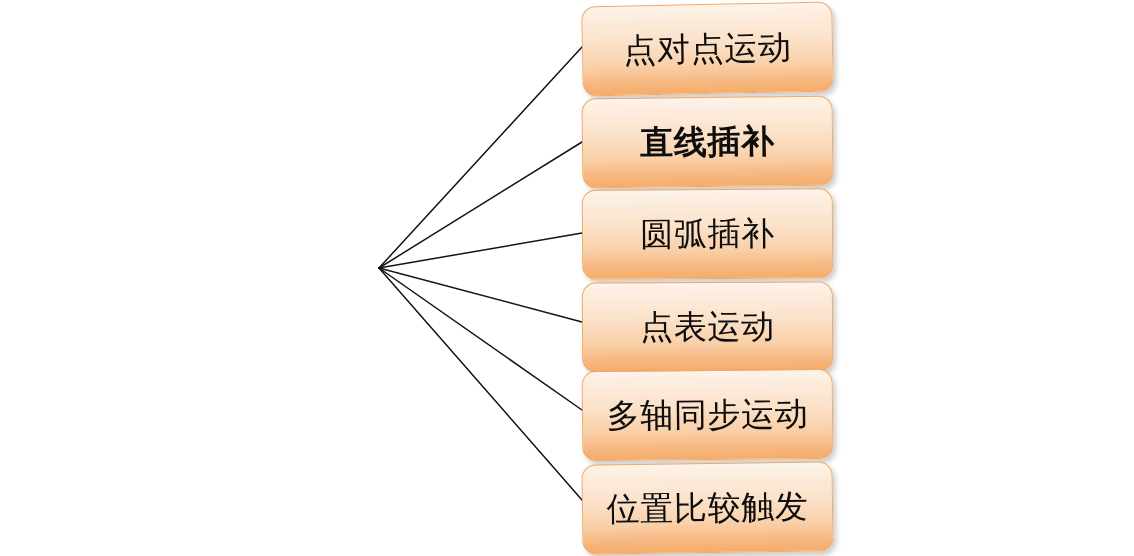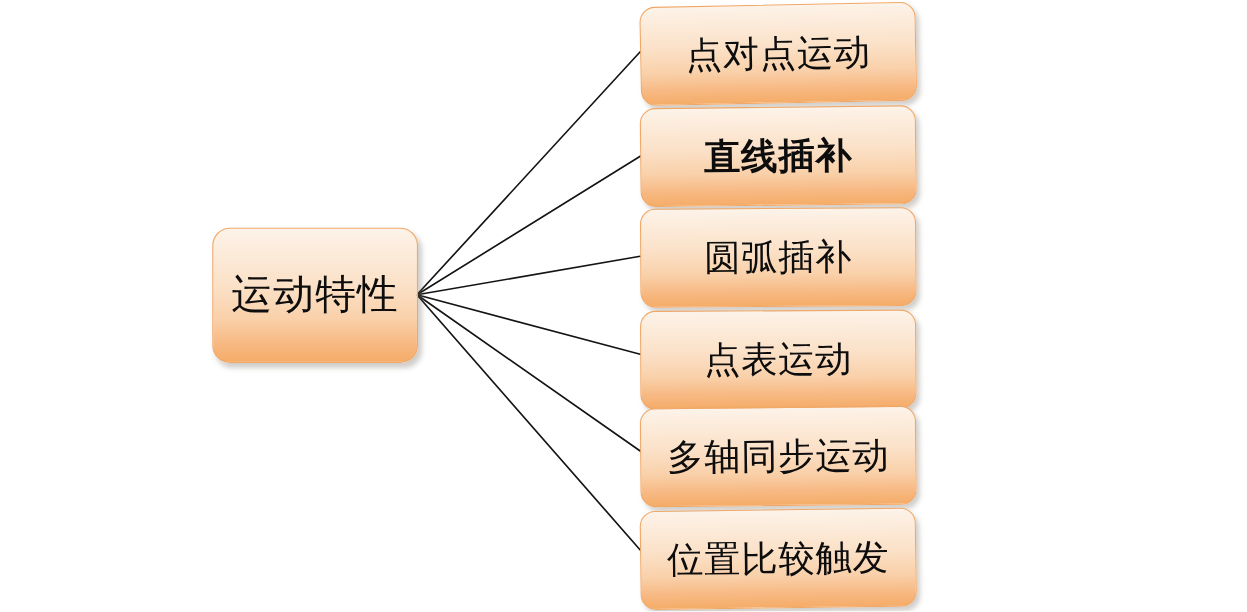--- a/index.html
+++ b/index.html
@@ -99,23 +99,20 @@
     <g stroke="#141414" stroke-width="1.5" fill="none" stroke-linecap="round">
       <line x1="379" y1="268" x2="582" y2="47" stroke="#141414"></line>
       <line x1="379" y1="268" x2="582" y2="142" stroke="#141414"></line>
       <line x1="379" y1="268" x2="582" y2="233" stroke="#141414"></line>
       <line x1="379" y1="268" x2="582" y2="322" stroke="#141414"></line>
       <line x1="379" y1="268" x2="582" y2="410" stroke="#141414"></line>
       <line x1="379" y1="268" x2="582" y2="500" stroke="#141414"></line>
     </g>
   </svg>
 
-  <div class="node" id="node-root">
-    <span class="node-label">运动特性</span>
-  </div>
 
   <div class="node node-child" id="node-child-0">
     <span class="node-label">点对点运动</span>
   </div>
 
   <div class="node node-child" id="node-child-1">
     <span class="node-label glyph-strong">直线插补</span>
   </div>
 
   <div class="node node-child" id="node-child-2">

